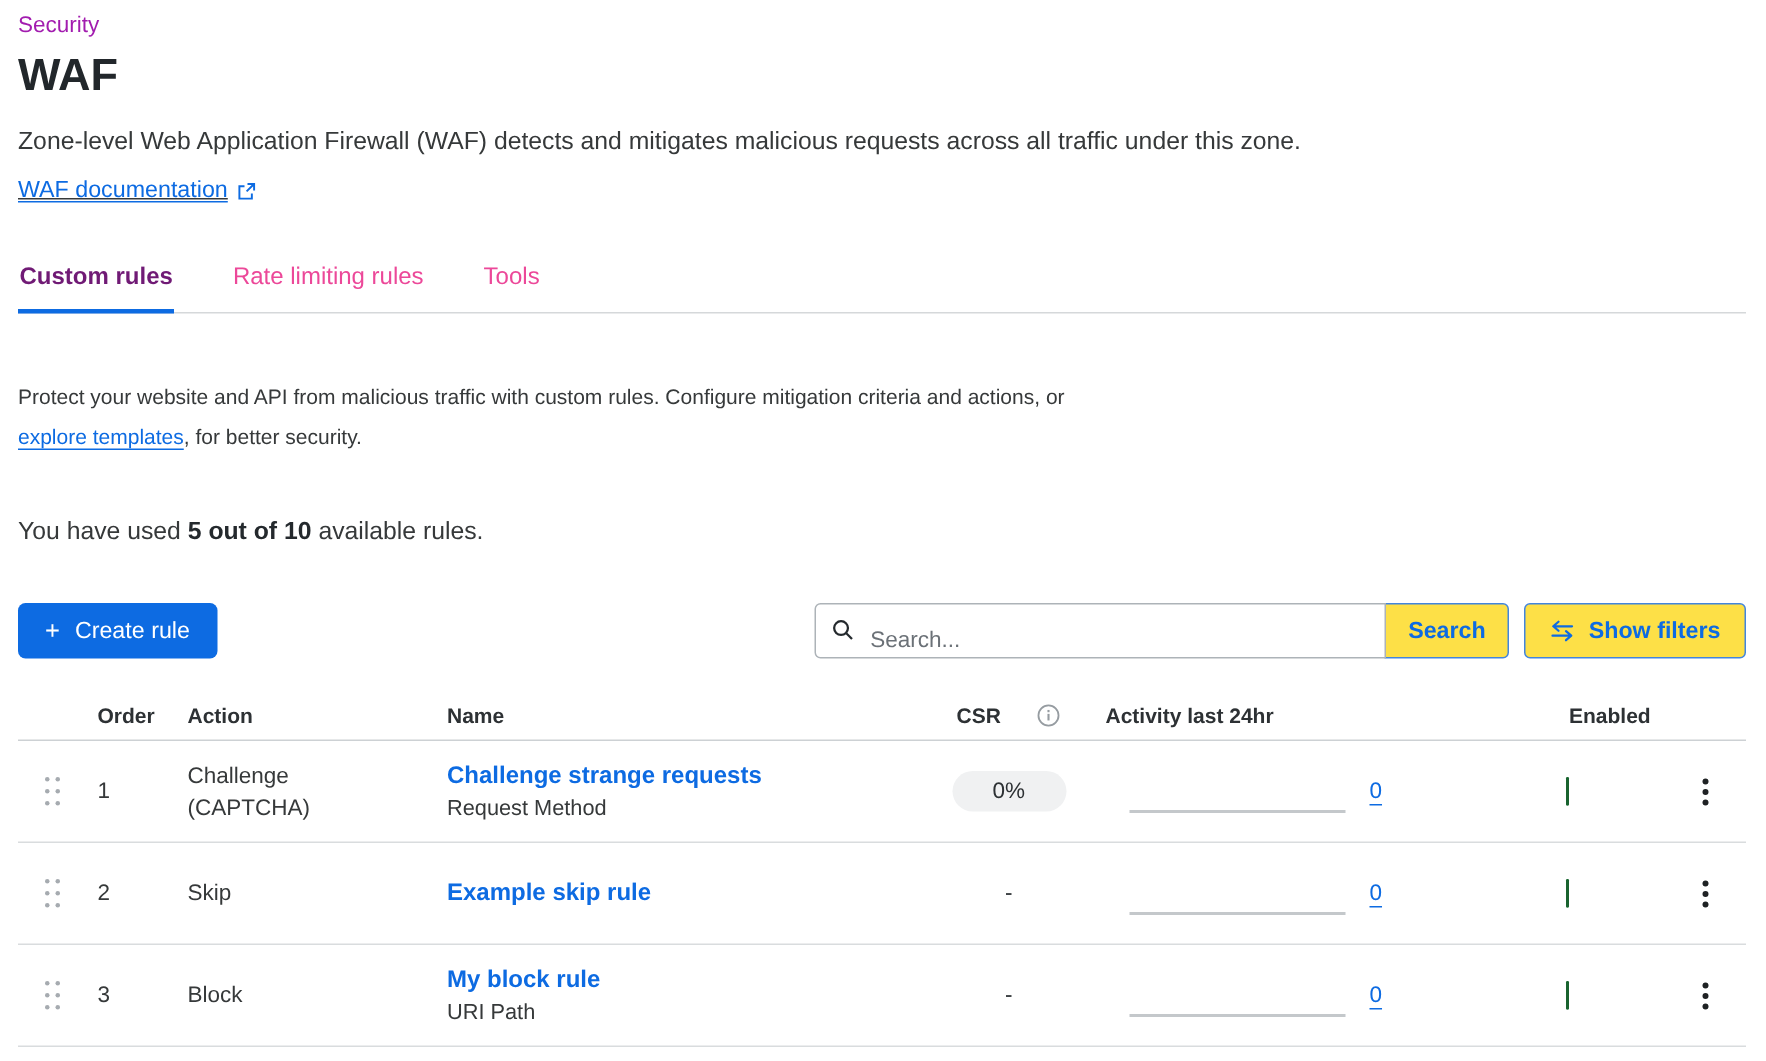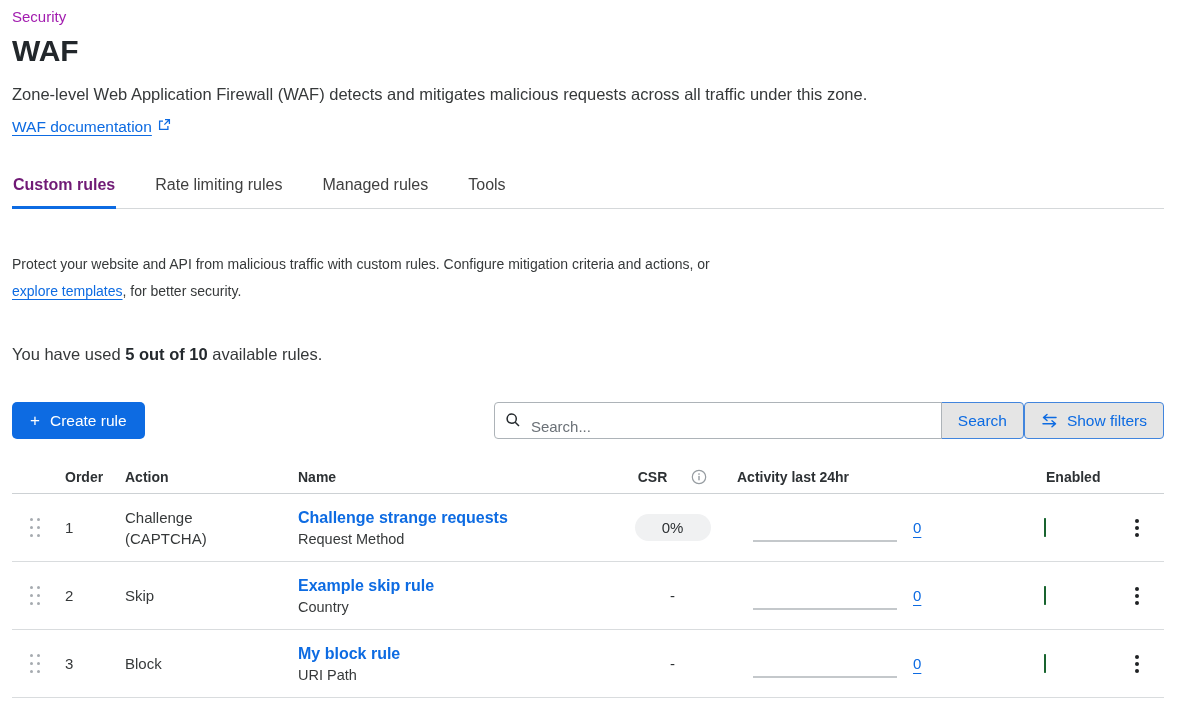--- a/index.html
+++ b/index.html
@@ -12,56 +12,56 @@
     margin:0; background:#fff; color:#36393a;
     font-family:"Liberation Sans", sans-serif;
     -webkit-font-smoothing:antialiased;
   }
   .page{width:1177px; padding:8px 13px 20px 12px;}
 
   
   .eyebrow{font-size:15px; color:#a21caf;}
   .title{font-size:30px; font-weight:700; color:#22272b; margin:9px 0 0;}
   .description{font-size:16.5px; margin-top:17px; color:#36393a;}
-  .doc-link-row{margin-top:14px; font-size:15.5px; display:flex; align-items:flex-start; gap:6px;}
+  .doc-link-row{margin-top:14px; font-size:15.5px; display:flex; align-items:center; gap:6px;text-decoration:underline;}
   a.link{color:var(--accent); text-decoration:underline; text-underline-offset:3px; cursor:pointer;}
 
   
   .tabs{margin-top:40px; display:flex; gap:38px; border-bottom:1px solid #d5d8da; width:1152px;}
-  .tab{position:relative; padding:0 1px 14px; font-size:16px; color:#404040; cursor:pointer;}
+  .tab{position:relative; padding:0 1px 14px; font-size:16px; color:#ec4899; cursor:pointer;}
   .tab.active{font-weight:700; color:#701a75;}
   .tab.active::after{content:""; position:absolute; left:0; right:0; bottom:-1px; height:3px; background:var(--accent);}
 
   
   .intro{margin-top:42px; font-size:14px; line-height:27px; max-width:737px;}
   .usage{margin-top:40px; font-size:16.5px;}
   .usage b{color:#24292d;margin-top:28px;}
 
   
   .toolbar{margin-top:38px; display:flex; align-items:center; width:1152px;}
   .btn-primary{
     height:37px; background:var(--accent); color:#fff; border:none; border-radius:5px;
     padding:0 18px; font-size:15.5px; font-family:inherit; display:flex; align-items:center; gap:10px; cursor:pointer;
   }
   .btn-primary .plus{font-size:17px; font-weight:400; line-height:1; margin-top:-1px;}
   .toolbar .spacer{flex:1;}
   .search-group{display:flex; height:37px;}
   .search-box{position:relative;}
   .search-box input{
-    width:448px; height:37px; border:1px solid #adb3b8; border-radius:4px 0 0 4px;
+    width:381px; height:37px; border:1px solid #adb3b8; border-radius:4px 0 0 4px;
     padding:12px 10px 0 36px; font-size:15px; font-family:inherit; color:#36393a; outline:none;
   }
   .search-box input::placeholder{color:#6b7177;}
   .search-box .mag{position:absolute; left:11px; top:10px;}
   .btn-outline{
-    height:37px; background:#e5e5e5; border:1px solid #4285dd; color:var(--accent);
-    font-size:15.5px; font-family:inherit; cursor:pointer; display:flex; align-items:center; gap:9px; justify-content:center;
+    height:37px; background:#fde047; border:1px solid #4285dd; color:var(--accent);
+    font-size:15.5px; font-family:inherit; cursor:pointer; display:flex; align-items:center; gap:9px; justify-content:center;font-weight:bold;
   }
   .btn-search{width:83px; border-radius:0 4px 4px 0; margin-left:-1px;}
-  .btn-filters{border-radius:4px; padding:12px 16px;}
+  .btn-filters{border-radius:4px; margin-left:10px; padding:12px 16px;}
 
   
   .rules-table{margin-top:30px; width:1152px;}
   .grid{display:grid; grid-template-columns:45px 56px 173px 322px 129px 297px 76px 1fr; align-items:center;}
   .thead{border-bottom:1px solid #cdd1d4; padding-bottom:8px; font-size:14px; font-weight:700; color:#2d3134;}
   .pad8{padding-left:8px;} .pad12{padding-left:12px;}
   .csr-head{display:flex; align-items:center; justify-content:center; gap:24px;}
   .row{min-height:68px; border-bottom:1px solid #d9dcde;}
   .row .cell{font-size:15px;}
   .action-sub{margin-top:4px;}
@@ -101,21 +101,20 @@
       <svg width="13" height="13" viewBox="0 0 13 13" fill="none">
         <path d="M9.9 8v3.4H1.6V3.1h3.4" stroke="#0d6be2" stroke-width="1.3"></path>
         <path d="M7 1.6h4.4V6M11.2 1.8 6.4 6.6" stroke="#0d6be2" stroke-width="1.3"></path>
       </svg>
     </span>
   </div>
 
   <div class="tabs">
     <div class="tab active"><span>Custom rules</span></div>
     <div class="tab"><span>Rate limiting rules</span></div>
-    <div class="tab"><span>Managed rules</span></div>
     <div class="tab"><span>Tools</span></div>
   </div>
 
   <div class="intro"><span>Protect your website and API from malicious traffic with custom rules. Configure mitigation criteria and actions, or </span><a class="link">explore templates</a><span>, for better security.</span></div>
 
   <div class="usage"><span>You have used </span><b>5 out of 10</b><span> available rules.</span></div>
 
   <div class="toolbar">
     <button class="btn-primary">
       <span class="plus">+</span>
@@ -223,21 +222,20 @@
               <i></i>
             </span>
     </div>
     <div class="cell pad8">2</div>
     <div class="cell pad12">
       <div>Skip</div>
 
     </div>
     <div class="pad12">
       <a class="rule-name">Example skip rule</a>
-      <div class="rule-field">Country</div>
     </div>
     <div class="csr-cell">
       <span class="csr-pill plain">-</span>
     </div>
     <div class="activity-cell">
       <span class="spark"></span>
       <a class="activity-count">0</a>
     </div>
     <div>
       <span class="toggle on">

